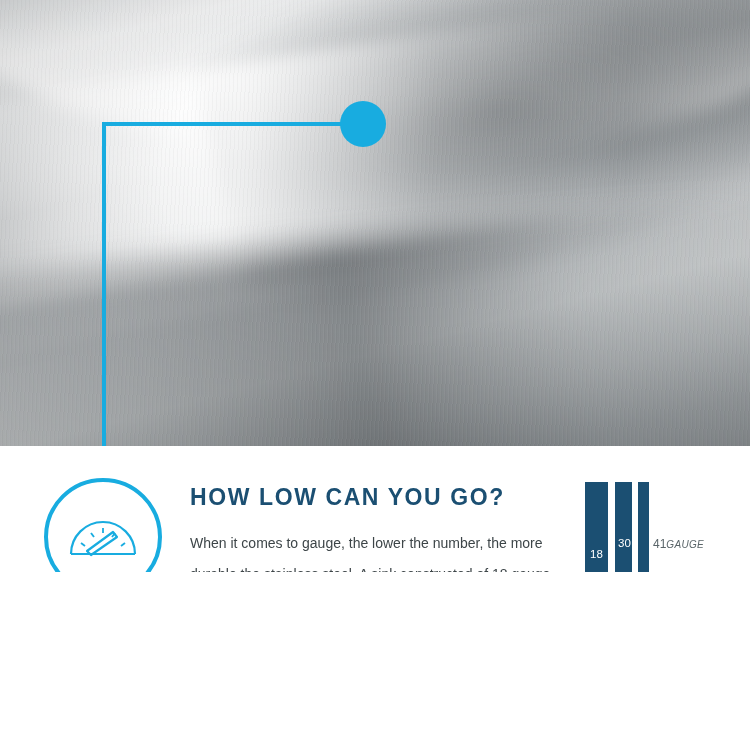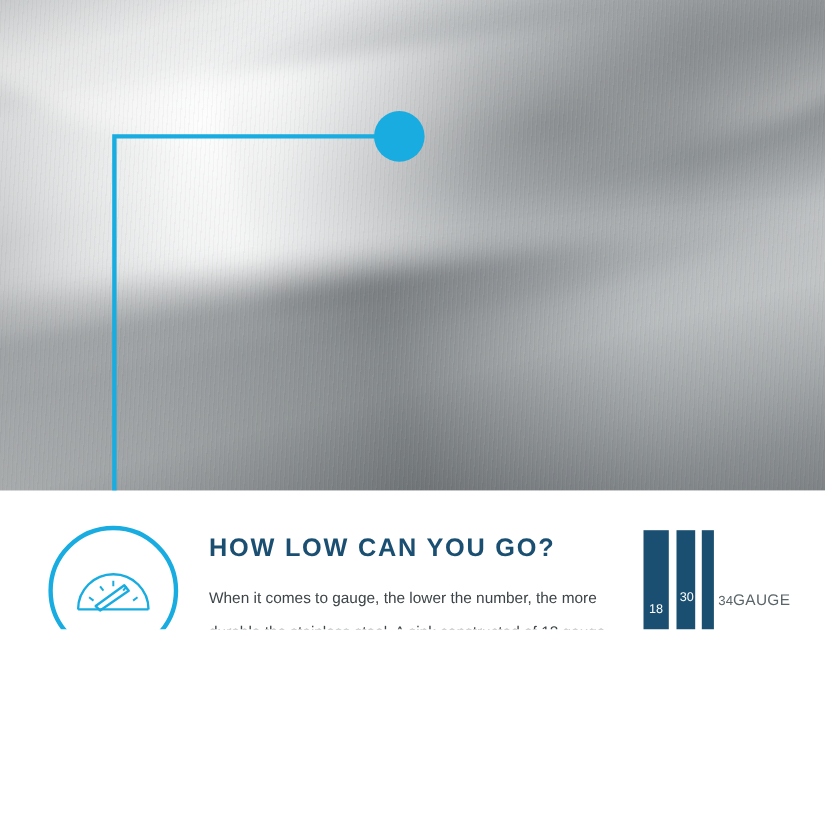--- a/index.html
+++ b/index.html
@@ -222,22 +222,23 @@
   }
   .lbl-18 { left: 5px;  top: 66px; }
   .lbl-20 { left: 33px; top: 55px; }
   .lbl-22 {
     left: 68px;
     top: 55px;
     color: #5a6569;
     font-size: 12px;
   }
   .lbl-22 .small {
-    font-size: 14px;
+    font-size: 10px;
     letter-spacing: 0.3px;
+    font-style: italic;
   }
 
   
   .logo {
     position: absolute;
     left: 46px;
     top: 676px;
     height: 34px;
     display: flex;
     align-items: baseline;
@@ -300,21 +301,21 @@
   <div class="headline">HOW LOW CAN YOU GO?</div>
   <div class="body-copy">When it comes to gauge, the lower the number, the more durable the stainless steel. A sink constructed of 18 gauge stainless steel is more resistant to denting than a 20 or 22 gauge sink.</div>
 
   <div class="bars">
     <div class="bar bar-18"></div>
     <div class="bar bar-20"></div>
     <div class="bar bar-22"></div>
     <div class="bar-label lbl-18">18</div>
     <div class="bar-label lbl-20">30</div>
     <div class="bar-label lbl-22">
-      <span>34</span><span class="small">GAUGE</span>
+      <span>41</span><span class="small">GAUGE</span>
     </div>
   </div>
 
   <div class="logo">
     <span class="logo-text">ELKAY</span>
     <span class="logo-reg">®</span>
   </div>
 
 </div>
 

